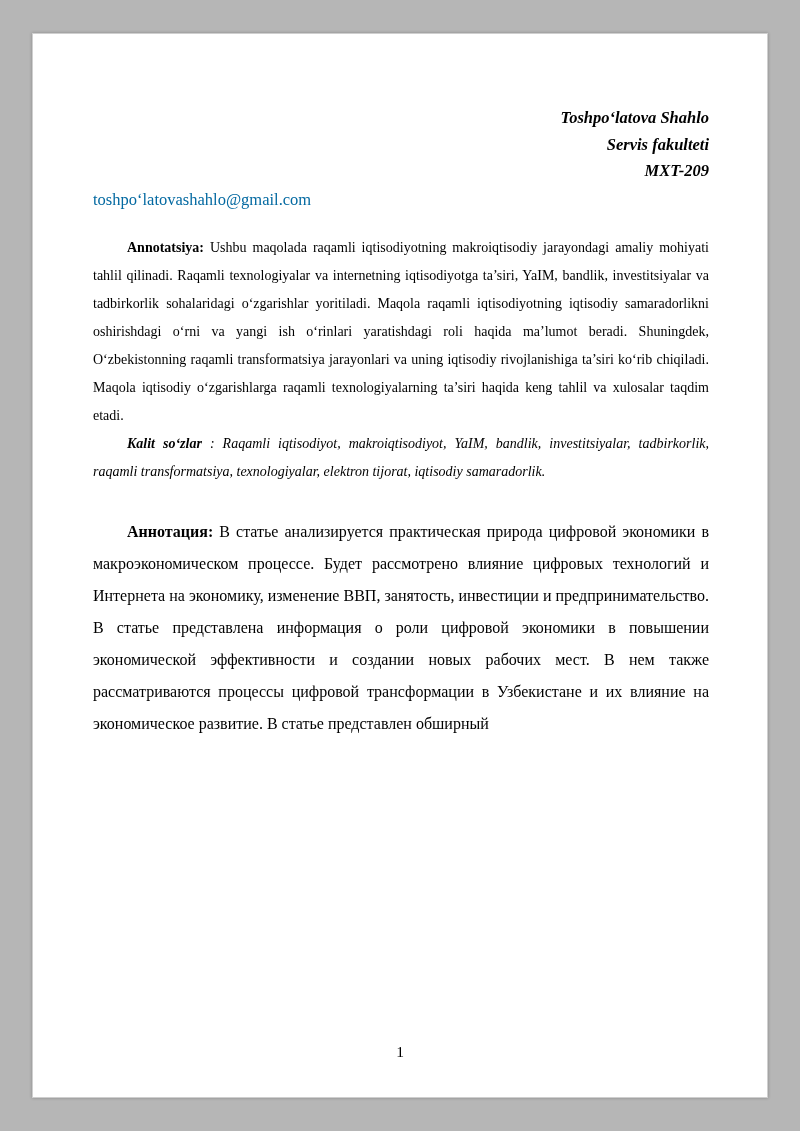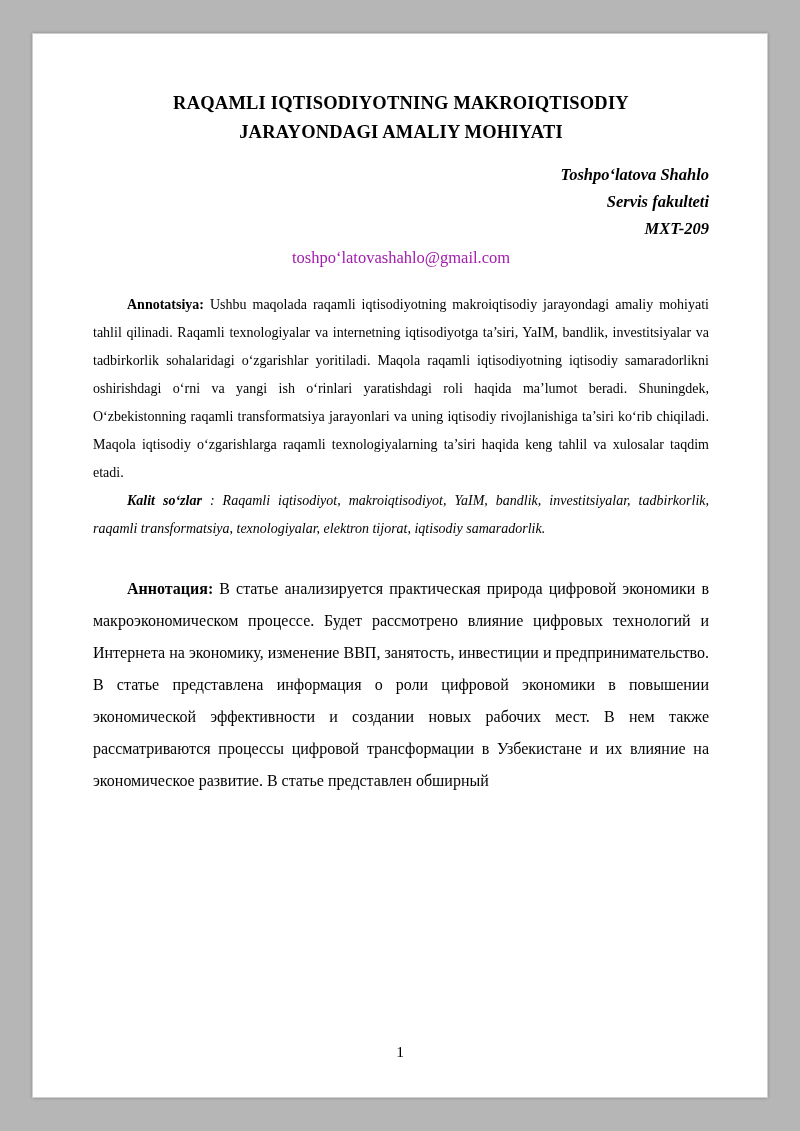--- a/index.html
+++ b/index.html
@@ -42,25 +42,25 @@
   .authorblock {
     margin-top: 16px;
     text-align: right;
     font-weight: bold;
     font-style: italic;
     font-size: 16.5px;
     line-height: 1.62;
     color: #000;
   }
   .email {
-    text-align: center;
+    text-align: left;
     font-style: normal;
     font-weight: normal;
     font-size: 16.5px;
-    color: #a21caf;
+    color: #0369a1;
     margin-top: 2px;
   }
   .para {
     margin-top: 20px;
     text-align: justify;
     text-justify: inter-word;
     font-size: 14px;
     line-height: 2.0;
     color: #000;
   }
@@ -89,21 +89,20 @@
     font-size: 15.5px;
     color: #000;
   }
 </style>
 </head>
 <body>
 
 <div class="page">
   <div class="content">
 
-    <div class="doc-title">RAQAMLI IQTISODIYOTNING MAKROIQTISODIY JARAYONDAGI AMALIY MOHIYATI</div>
 
     <div class="authorblock">
       <div>Toshpo‘latova Shahlo</div>
       <div>Servis fakulteti</div>
       <div>MXT-209</div>
       <div class="email">toshpo‘latovashahlo@gmail.com</div>
     </div>
 
     <div class="para">
       <span class="indent"></span><span class="b">Annotatsiya:</span><span> Ushbu maqolada raqamli iqtisodiyotning makroiqtisodiy jarayondagi amaliy mohiyati tahlil qilinadi. Raqamli texnologiyalar va internetning iqtisodiyotga ta’siri, YaIM, bandlik, investitsiyalar va tadbirkorlik sohalaridagi o‘zgarishlar yoritiladi. Maqola raqamli iqtisodiyotning iqtisodiy samaradorlikni oshirishdagi o‘rni va yangi ish o‘rinlari yaratishdagi roli haqida ma’lumot beradi. Shuningdek, O‘zbekistonning raqamli transformatsiya jarayonlari va uning iqtisodiy rivojlanishiga ta’siri ko‘rib chiqiladi. Maqola iqtisodiy o‘zgarishlarga raqamli texnologiyalarning ta’siri haqida keng tahlil va xulosalar taqdim etadi.</span>

